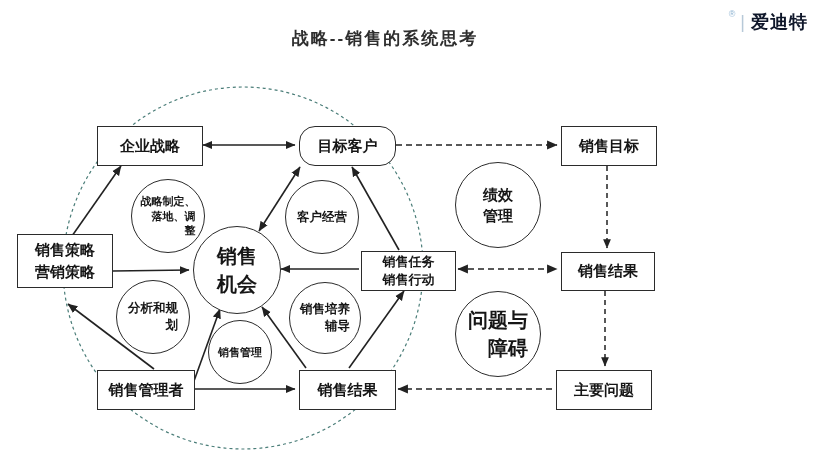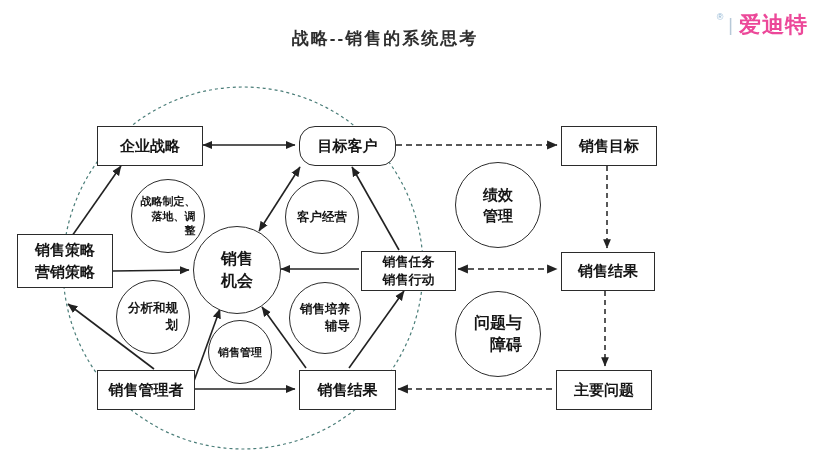--- a/index.html
+++ b/index.html
@@ -14,21 +14,21 @@
     font-size:17px;font-weight:bold;letter-spacing:2px;color:#2e2e2e;
     white-space:nowrap;
   }
   .logo{
     position:absolute;right:12px;top:10px;display:flex;align-items:center;
     white-space:nowrap;
   }
   .logo .brand{font-size:22px;font-weight:bold;color:#1266ad;letter-spacing:0.5px;}
   .logo .reg{font-size:9px;color:#8fb4d2;vertical-align:super;position:relative;top:-8px;margin-left:1px;}
   .logo .divider{font-size:18px;color:#b7c9d8;margin:0 6px 0 5px;font-weight:normal;}
-  .logo .cn{font-size:22px;font-weight:bold;color:#ec4899;letter-spacing:1px;}
+  .logo .cn{font-size:18px;font-weight:bold;color:#0f172a;letter-spacing:1px;}
   svg.wires{position:absolute;left:0;top:0;z-index:1;}
   .node{
     position:absolute;z-index:2;background:#ffffff;
     display:flex;align-items:center;justify-content:center;text-align:right;
     font-weight:bold;color:#161616;white-space:pre-line;
   }
   .box{border:1.8px solid #2b2b2b;}
   .circle{border:1.7px solid #2b2b2b;border-radius:50%;}
 </style>
 </head>
@@ -81,23 +81,23 @@
 销售行动</div>
 <div class="node box" style="left:561px;top:252px;width:92px;height:37px;font-size:15px;">销售结果</div>
 <div class="node box" style="left:97px;top:370px;width:96px;height:38px;font-size:15px;">销售管理者</div>
 <div class="node box" style="left:299px;top:370px;width:95px;height:38px;font-size:15px;">销售结果</div>
 <div class="node box" style="left:556px;top:370px;width:94px;height:38px;font-size:15px;">主要问题</div>
 
 <div class="node circle" style="left:131px;top:179px;width:72px;height:72px;font-size:11px;line-height:1.35;">战略制定、
 落地、调
 整</div>
 <div class="node circle" style="left:285px;top:180px;width:72px;height:72px;font-size:12.5px;">客户经营</div>
-<div class="node circle" style="left:193px;top:226px;width:86px;height:86px;font-size:16px;line-height:1.4;">销售
+<div class="node circle" style="left:193px;top:226px;width:86px;height:86px;font-size:20px;line-height:1.4;">销售
 机会</div>
 <div class="node circle" style="left:455px;top:162px;width:84px;height:84px;font-size:15px;line-height:1.4;">绩效
 管理</div>
 <div class="node circle" style="left:116px;top:280px;width:72px;height:72px;font-size:12.5px;line-height:1.35;">分析和规
 划</div>
 <div class="node circle" style="left:289px;top:282px;width:70px;height:70px;font-size:12.5px;line-height:1.35;">销售培养
 辅导</div>
-<div class="node circle" style="left:455px;top:291px;width:84px;height:84px;font-size:16px;line-height:1.4;">问题与
+<div class="node circle" style="left:455px;top:291px;width:84px;height:84px;font-size:20px;line-height:1.4;">问题与
 障碍</div>
 <div class="node circle" style="left:208px;top:320px;width:62px;height:62px;font-size:11px;">销售管理</div>
 
 </body></html>

